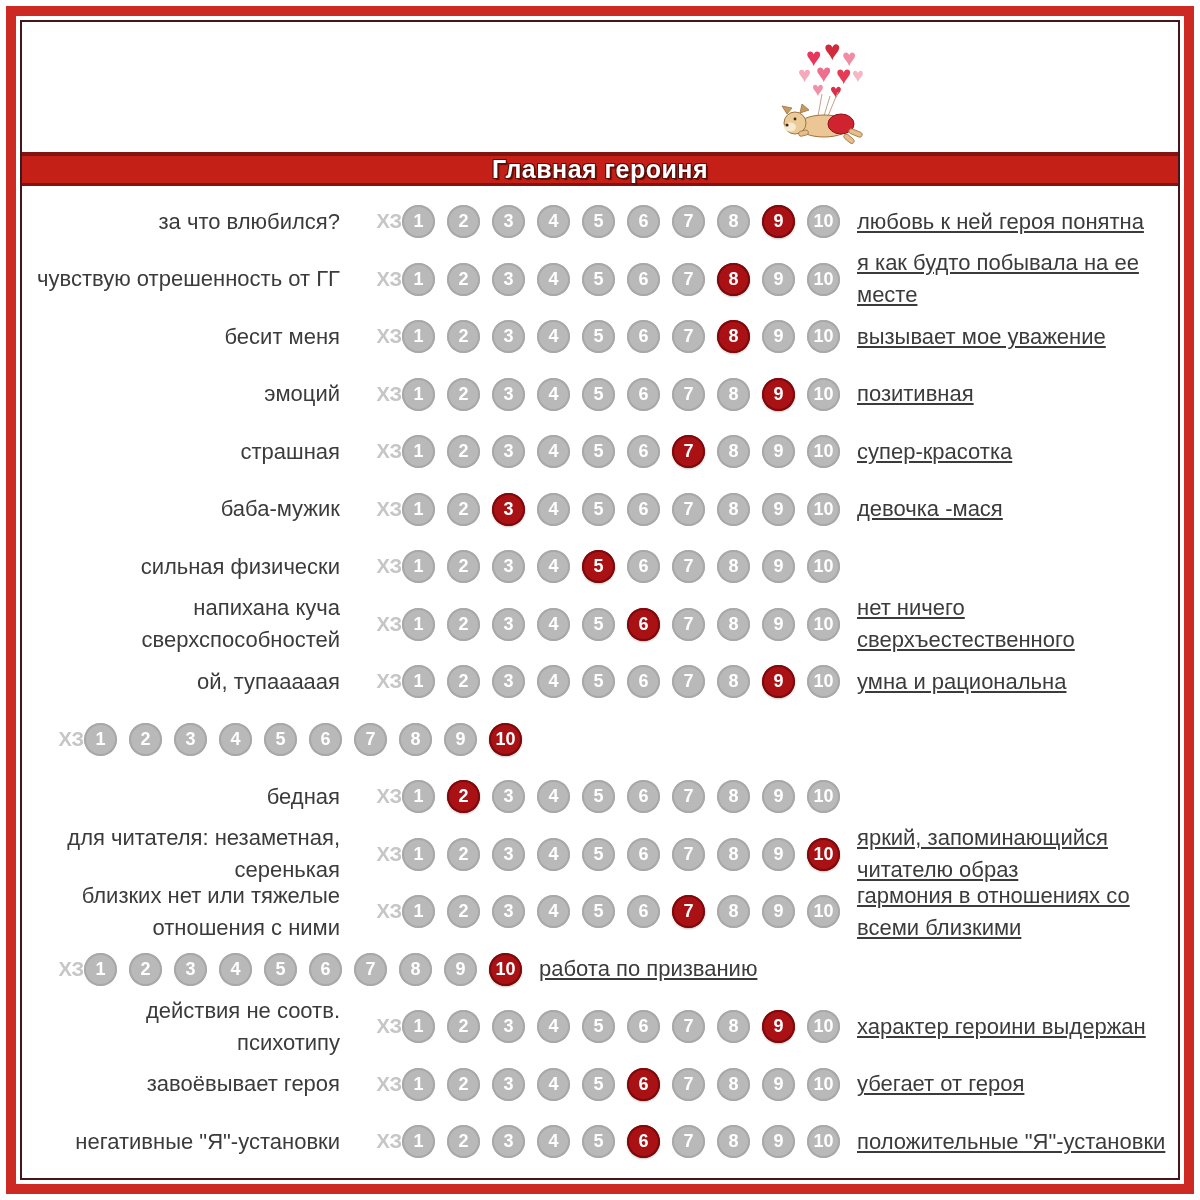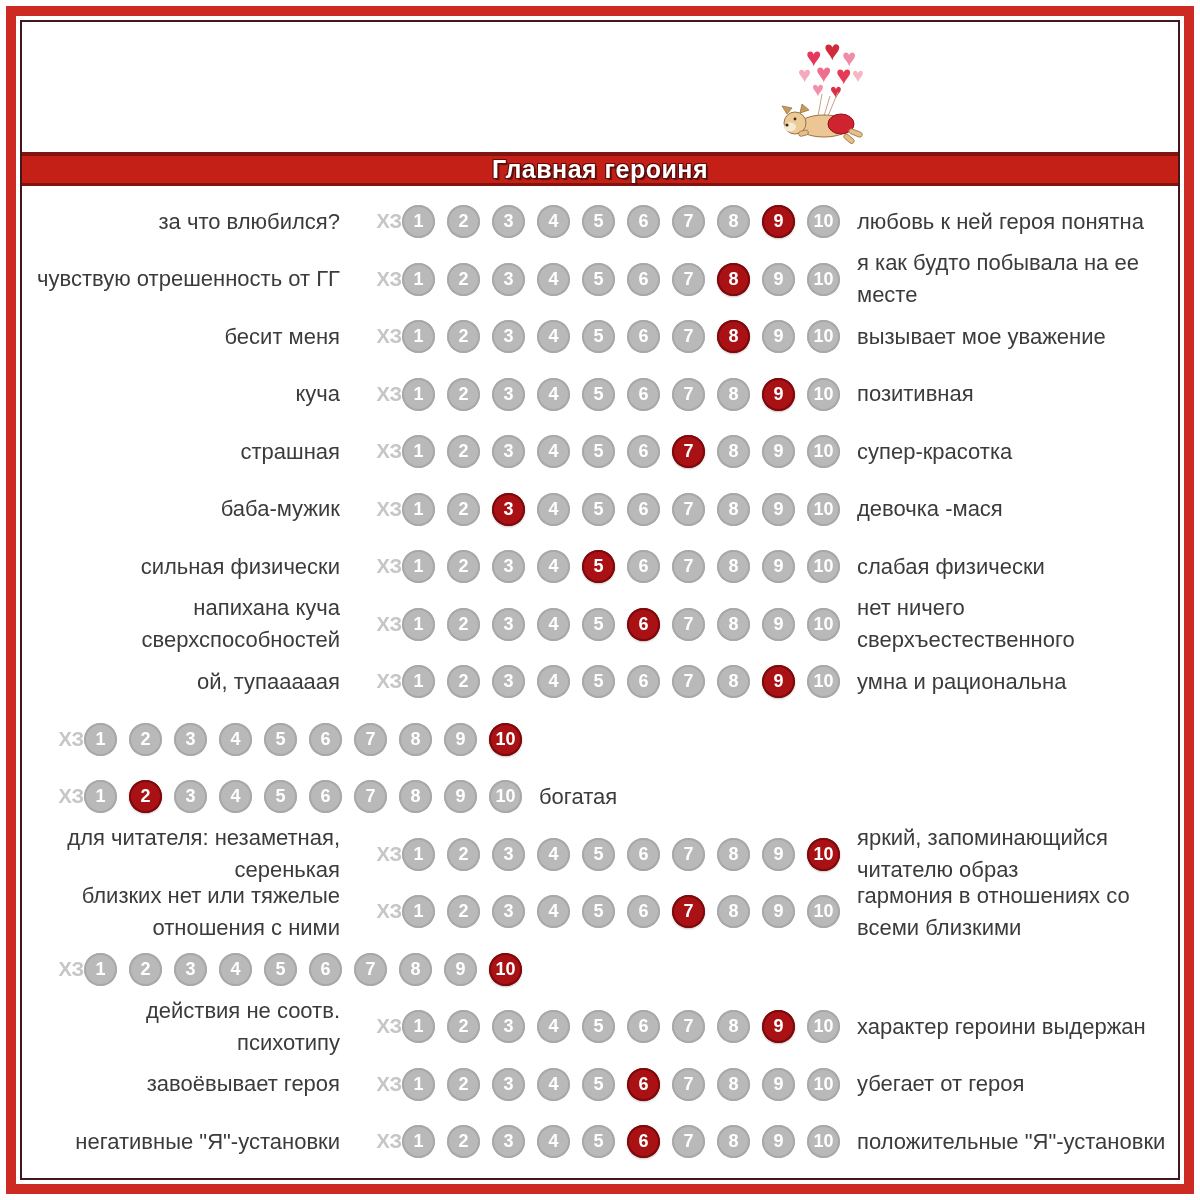--- a/index.html
+++ b/index.html
@@ -52,21 +52,21 @@
     color:#fff;font-weight:bold;font-size:18px;
     display:flex;align-items:center;justify-content:center;
     cursor:pointer;user-select:none;
   }
   .circle.selected{
     background:var(--selected-red);
     box-shadow:inset 0 0 0 2px var(--selected-edge),0 1px 2px rgba(0,0,0,.25);
   }
   .right-label{
     margin-left:17px;flex:1;
-    font-size:22px;color:var(--label);line-height:32px;white-space:pre-line;
+    font-size:22px;color:var(--label);line-height:32px;white-space:pre-line;text-decoration:underline;
   }
 </style>
 </head>
 <body>
 
 <div class="page">
   <div class="frame">
     <div class="inner">
 
       <svg class="decoration" viewBox="0 0 100 118" xmlns="http://www.w3.org/2000/svg">
@@ -151,21 +151,21 @@
               <span class="circle">6</span>
               <span class="circle">7</span>
               <span class="circle selected">8</span>
               <span class="circle">9</span>
               <span class="circle">10</span>
             </div>
           <div class="right-label">вызывает мое уважение</div>
         </div>
 
         <div class="row">
-          <div class="left-label">куча</div>
+          <div class="left-label">эмоций</div>
           <div class="xz">ХЗ</div>
           <div class="circles">
               <span class="circle">1</span>
               <span class="circle">2</span>
               <span class="circle">3</span>
               <span class="circle">4</span>
               <span class="circle">5</span>
               <span class="circle">6</span>
               <span class="circle">7</span>
               <span class="circle">8</span>
@@ -219,21 +219,20 @@
               <span class="circle">2</span>
               <span class="circle">3</span>
               <span class="circle">4</span>
               <span class="circle selected">5</span>
               <span class="circle">6</span>
               <span class="circle">7</span>
               <span class="circle">8</span>
               <span class="circle">9</span>
               <span class="circle">10</span>
             </div>
-          <div class="right-label">слабая физически</div>
         </div>
 
         <div class="row">
           <div class="left-label">напихана куча
 сверхспособностей</div>
           <div class="xz">ХЗ</div>
           <div class="circles">
               <span class="circle">1</span>
               <span class="circle">2</span>
               <span class="circle">3</span>
@@ -276,34 +275,34 @@
               <span class="circle">5</span>
               <span class="circle">6</span>
               <span class="circle">7</span>
               <span class="circle">8</span>
               <span class="circle">9</span>
               <span class="circle selected">10</span>
             </div>
         </div>
 
         <div class="row">
+          <div class="left-label">бедная</div>
           <div class="xz">ХЗ</div>
           <div class="circles">
               <span class="circle">1</span>
               <span class="circle selected">2</span>
               <span class="circle">3</span>
               <span class="circle">4</span>
               <span class="circle">5</span>
               <span class="circle">6</span>
               <span class="circle">7</span>
               <span class="circle">8</span>
               <span class="circle">9</span>
               <span class="circle">10</span>
             </div>
-          <div class="right-label">богатая</div>
         </div>
 
         <div class="row">
           <div class="left-label">для читателя: незаметная,
 серенькая</div>
           <div class="xz">ХЗ</div>
           <div class="circles">
               <span class="circle">1</span>
               <span class="circle">2</span>
               <span class="circle">3</span>
@@ -346,20 +345,21 @@
               <span class="circle">2</span>
               <span class="circle">3</span>
               <span class="circle">4</span>
               <span class="circle">5</span>
               <span class="circle">6</span>
               <span class="circle">7</span>
               <span class="circle">8</span>
               <span class="circle">9</span>
               <span class="circle selected">10</span>
             </div>
+          <div class="right-label">работа по призванию</div>
         </div>
 
         <div class="row">
           <div class="left-label">действия не соотв.
 психотипу</div>
           <div class="xz">ХЗ</div>
           <div class="circles">
               <span class="circle">1</span>
               <span class="circle">2</span>
               <span class="circle">3</span>

